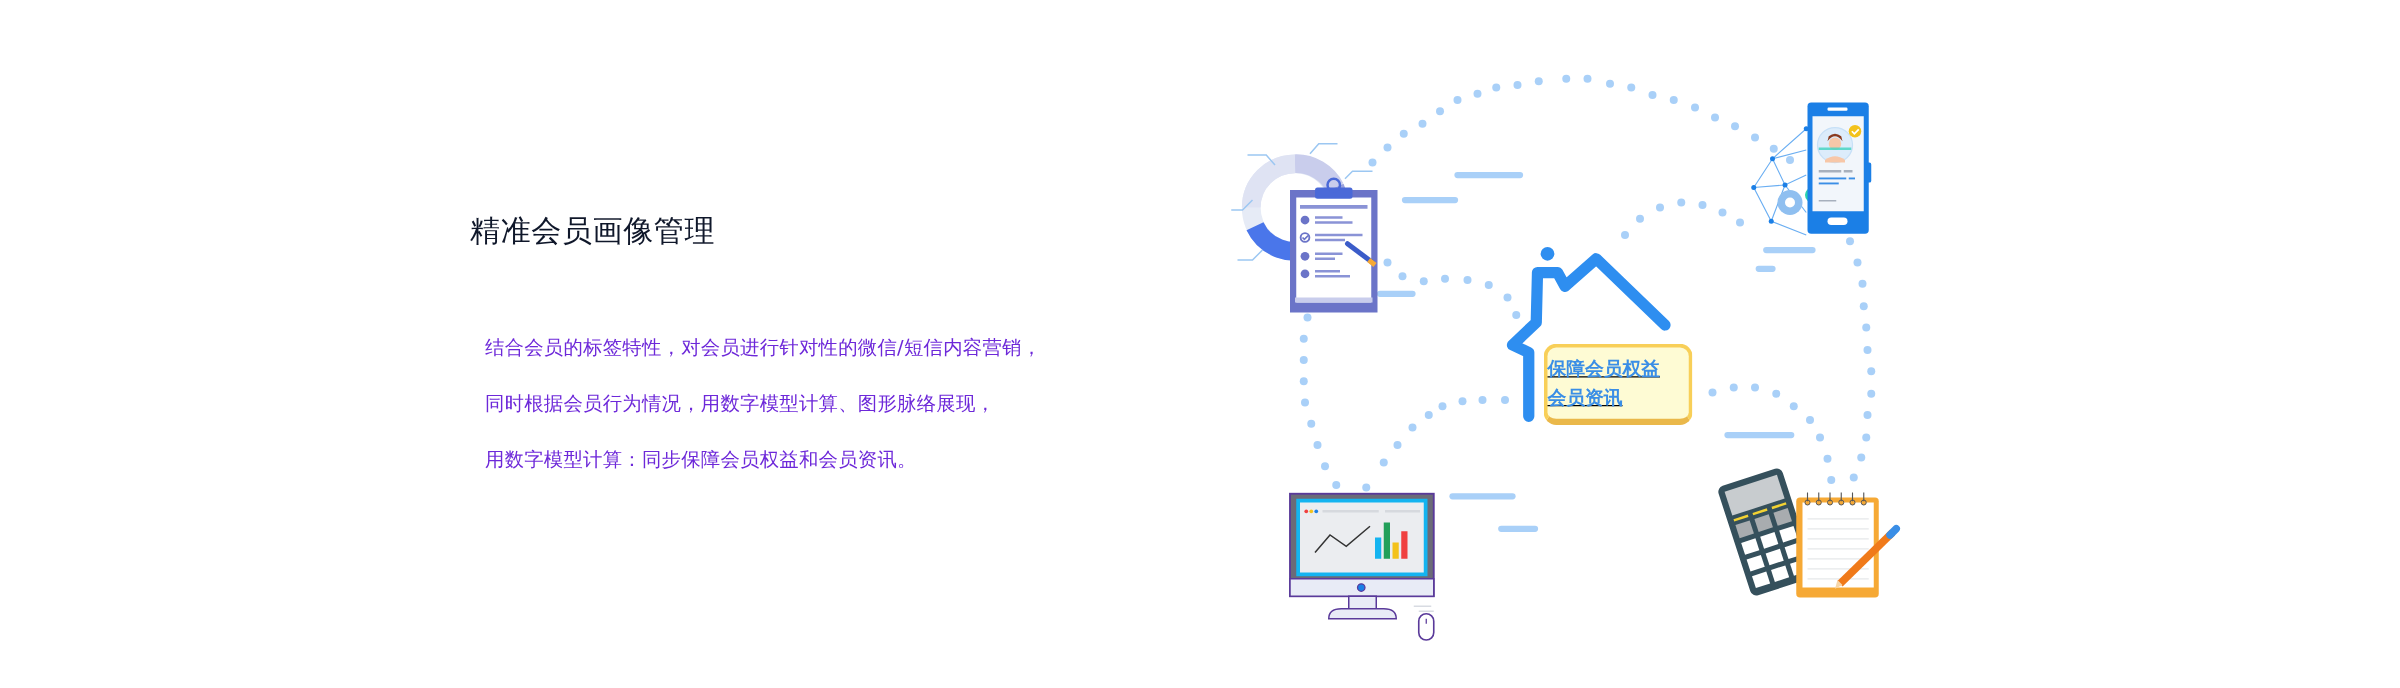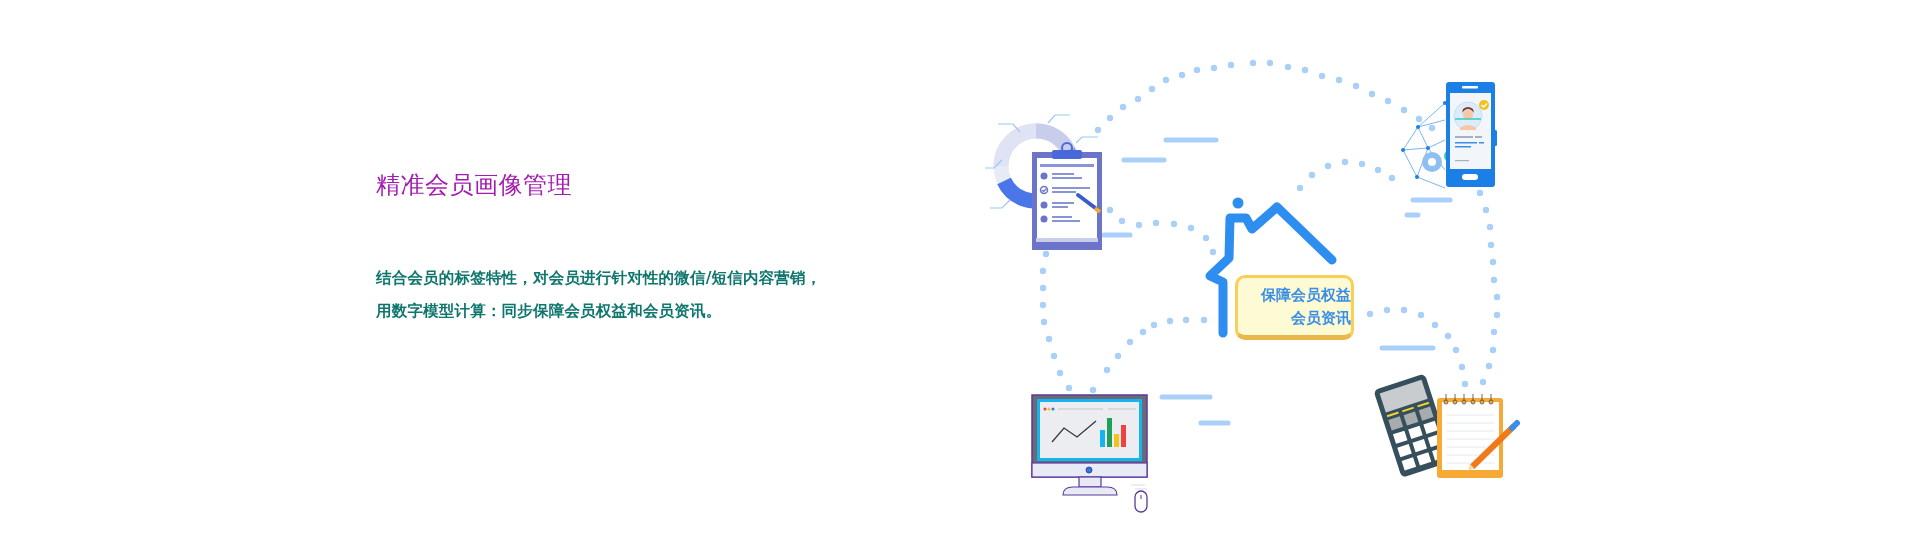--- a/index.html
+++ b/index.html
@@ -1,35 +1,36 @@
 <!DOCTYPE html>
 <html><head>
   <meta charset="utf-8">
   <style>
     html, body { margin: 0; padding: 0; background: #ffffff; }
     body { width: 1920px; height: 550px; position: relative; overflow: hidden;
            font-family: "DejaVu Sans", "Liberation Sans", sans-serif; }
     .feature-text { position: absolute; left: 376px; top: 168px; width: 560px; }
-    .feature-title { font-size: 24px; color: #a21caf; line-height: 34px; margin: 0; font-weight: normal; letter-spacing: 0.5px; }
+    .feature-title { font-size: 24px; color: #0f172a; line-height: 34px; margin: 0; font-weight: normal; letter-spacing: 0.5px; }
     .feature-desc { margin-top: 60px; }
-    .feature-desc p { margin: 0; font-size: 15.5px; line-height: 33px; color: #0f766e; white-space: nowrap; letter-spacing: 0.2px; font-weight: bold; }
+    .feature-desc p { margin: 12px; font-size: 15.5px; line-height: 33px; color: #6d28d9; white-space: nowrap; letter-spacing: 0.2px; }
     .illustration { position: absolute; left: 0; top: 0; width: 1920px; height: 550px; }
     .house-label { position: absolute; left: 1235px; top: 275px; width: 119px; height: 65px;
                    box-sizing: border-box; border: 3px solid #f8cf58; border-bottom-width: 5px;
                    border-bottom-color: #eab84a; border-radius: 10px; background: #fefbd4;
-                   display: flex; flex-direction: column; align-items: flex-end; justify-content: center; }
+                   display: flex; flex-direction: column; align-items: flex-start; justify-content: center; text-decoration: underline; }
     .house-label span { font-size: 15px; line-height: 23px; color: #3a8ee6; font-weight: bold; white-space: nowrap; }
   </style>
 </head>
 <body>
 
 <div class="feature-text">
   <h2 class="feature-title">精准会员画像管理</h2>
   <div class="feature-desc">
     <p>结合会员的标签特性，对会员进行针对性的微信/短信内容营销，</p>
+    <p>同时根据会员行为情况，用数字模型计算、图形脉络展现，</p>
     <p>用数字模型计算：同步保障会员权益和会员资讯。</p>
   </div>
 </div>
 
 <svg class="illustration" viewBox="0 0 1920 550" xmlns="http://www.w3.org/2000/svg">
   <g id="dots-layer">
       <circle cx="1098" cy="130" r="3.2" fill="#a9d0f8"></circle>
       <circle cx="1110" cy="118" r="3.2" fill="#a9d0f8"></circle>
       <circle cx="1123" cy="107" r="3.2" fill="#a9d0f8"></circle>
       <circle cx="1138" cy="99" r="3.2" fill="#a9d0f8"></circle>

